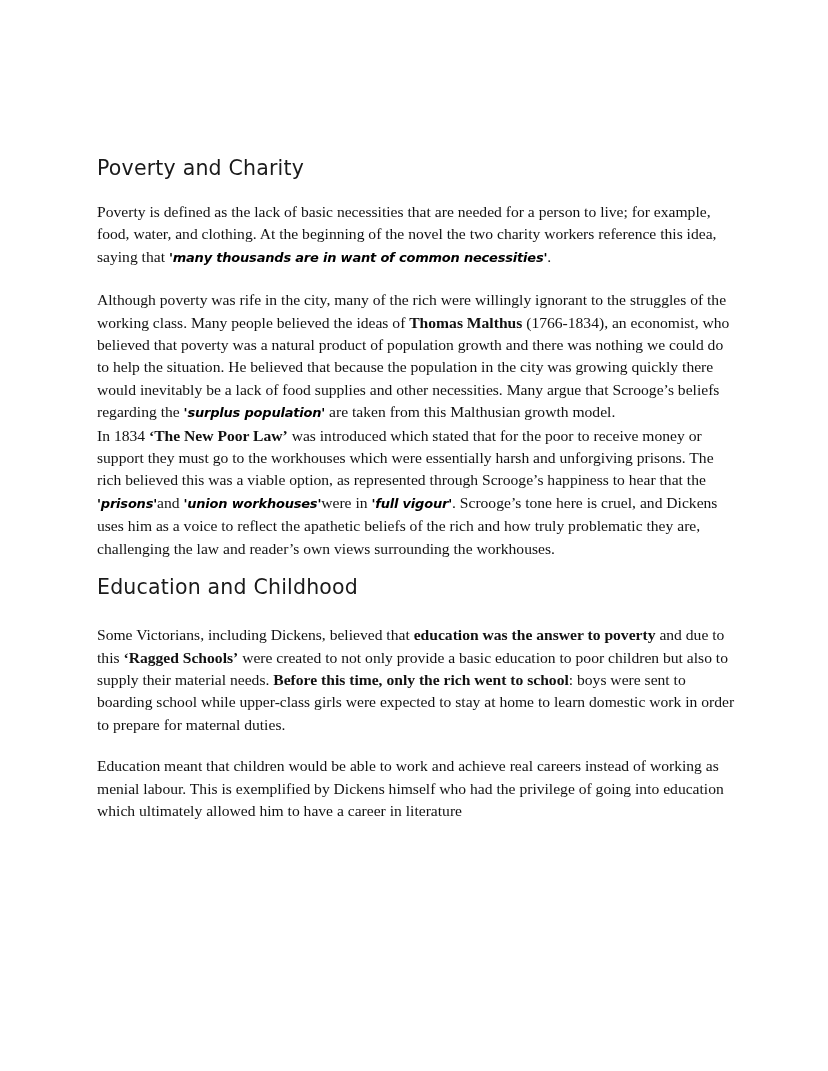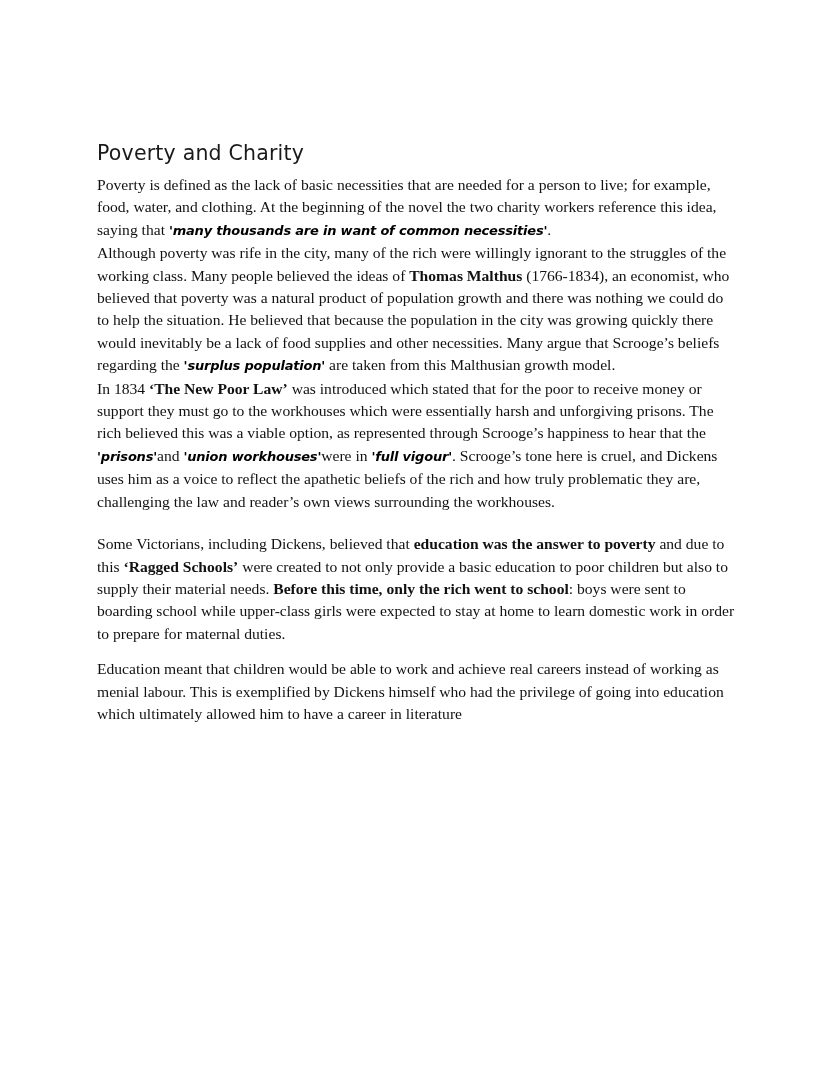--- a/index.html
+++ b/index.html
@@ -40,39 +40,40 @@
       font-family: "DejaVu Sans", sans-serif;
       font-style: italic;
       font-weight: bold;
       font-size: 13px;
       letter-spacing: -0.2px;
       color: #000000;
     }
     b {
       font-weight: bold;
     }
-    .h1 { margin-top: 0; }
-    .p1 { margin-top: 4px; }
-    .p2 { }
+    .h1 { margin-top: 15px; }
+    .p1 { margin-top: 16px; }
+    .p2 { margin-top: 20px; }
     .p3 { }
     .h2 { margin-top: 10px; }
     .p4 { margin-top: 20px; }
-    .p5 { margin-top: 13px; }
+    .p5 { margin-top: 19px; }
   </style>
 </head>
 <body>
 
 <div class="page">
 
   <h2 class="heading h1">Poverty and Charity</h2>
 
   <p class="para p1"><span>Poverty is defined as the lack of basic necessities that are needed for a person to live; for example, food, water, and clothing. At the beginning of the novel the two charity workers reference this idea, saying that </span><span class="quote">'many thousands are in want of common necessities'</span><span>.</span></p>
 
   <p class="para p2"><span>Although poverty was rife in the city, many of the rich were willingly ignorant to the struggles of the working class. Many people believed the ideas of </span><b>Thomas Malthus</b><span> (1766-1834), an economist, who believed that poverty was a natural product of population growth and there was nothing we could do to help the situation. He believed that because the population in the city was growing quickly there would inevitably be a lack of food supplies and other necessities. Many argue that Scrooge’s beliefs regarding the </span><span class="quote">'surplus population'</span><span> are taken from this Malthusian growth model.</span></p>
 
   <p class="para p3"><span>In 1834 </span><b>‘The New Poor Law’</b><span> was introduced which stated that for the poor to receive money or support they must go to the workhouses which were essentially harsh and unforgiving prisons. The rich believed this was a viable option, as represented through Scrooge’s happiness to hear that the </span><span class="quote">'prisons'</span><span>and </span><span class="quote">'union workhouses'</span><span>were in  </span><span class="quote">'full vigour'</span><span>. Scrooge’s tone here is cruel, and Dickens uses him as a voice to reflect the apathetic beliefs of the rich and how truly problematic they are, challenging the law and reader’s own views surrounding the workhouses.</span></p>
 
+  <h2 class="heading h2">Education and Childhood</h2>
 
   <p class="para p4"><span>Some Victorians, including Dickens, believed that </span><b>education was the answer to poverty</b><span> and due to this </span><b>‘Ragged Schools’</b><span> were created to not only provide a basic education to poor children but also to supply their material needs. </span><b>Before this time, only the rich went to school</b><span>: boys were sent to boarding school while upper-class girls were expected to stay at home to learn domestic work in order to prepare for maternal duties.</span></p>
 
   <p class="para p5"><span>Education meant that children would be able to work and achieve real careers instead of working as menial labour. This is exemplified by Dickens himself who had the privilege of going into education which ultimately allowed him to have a career in literature</span></p>
 
 </div>
 
 </body></html>

